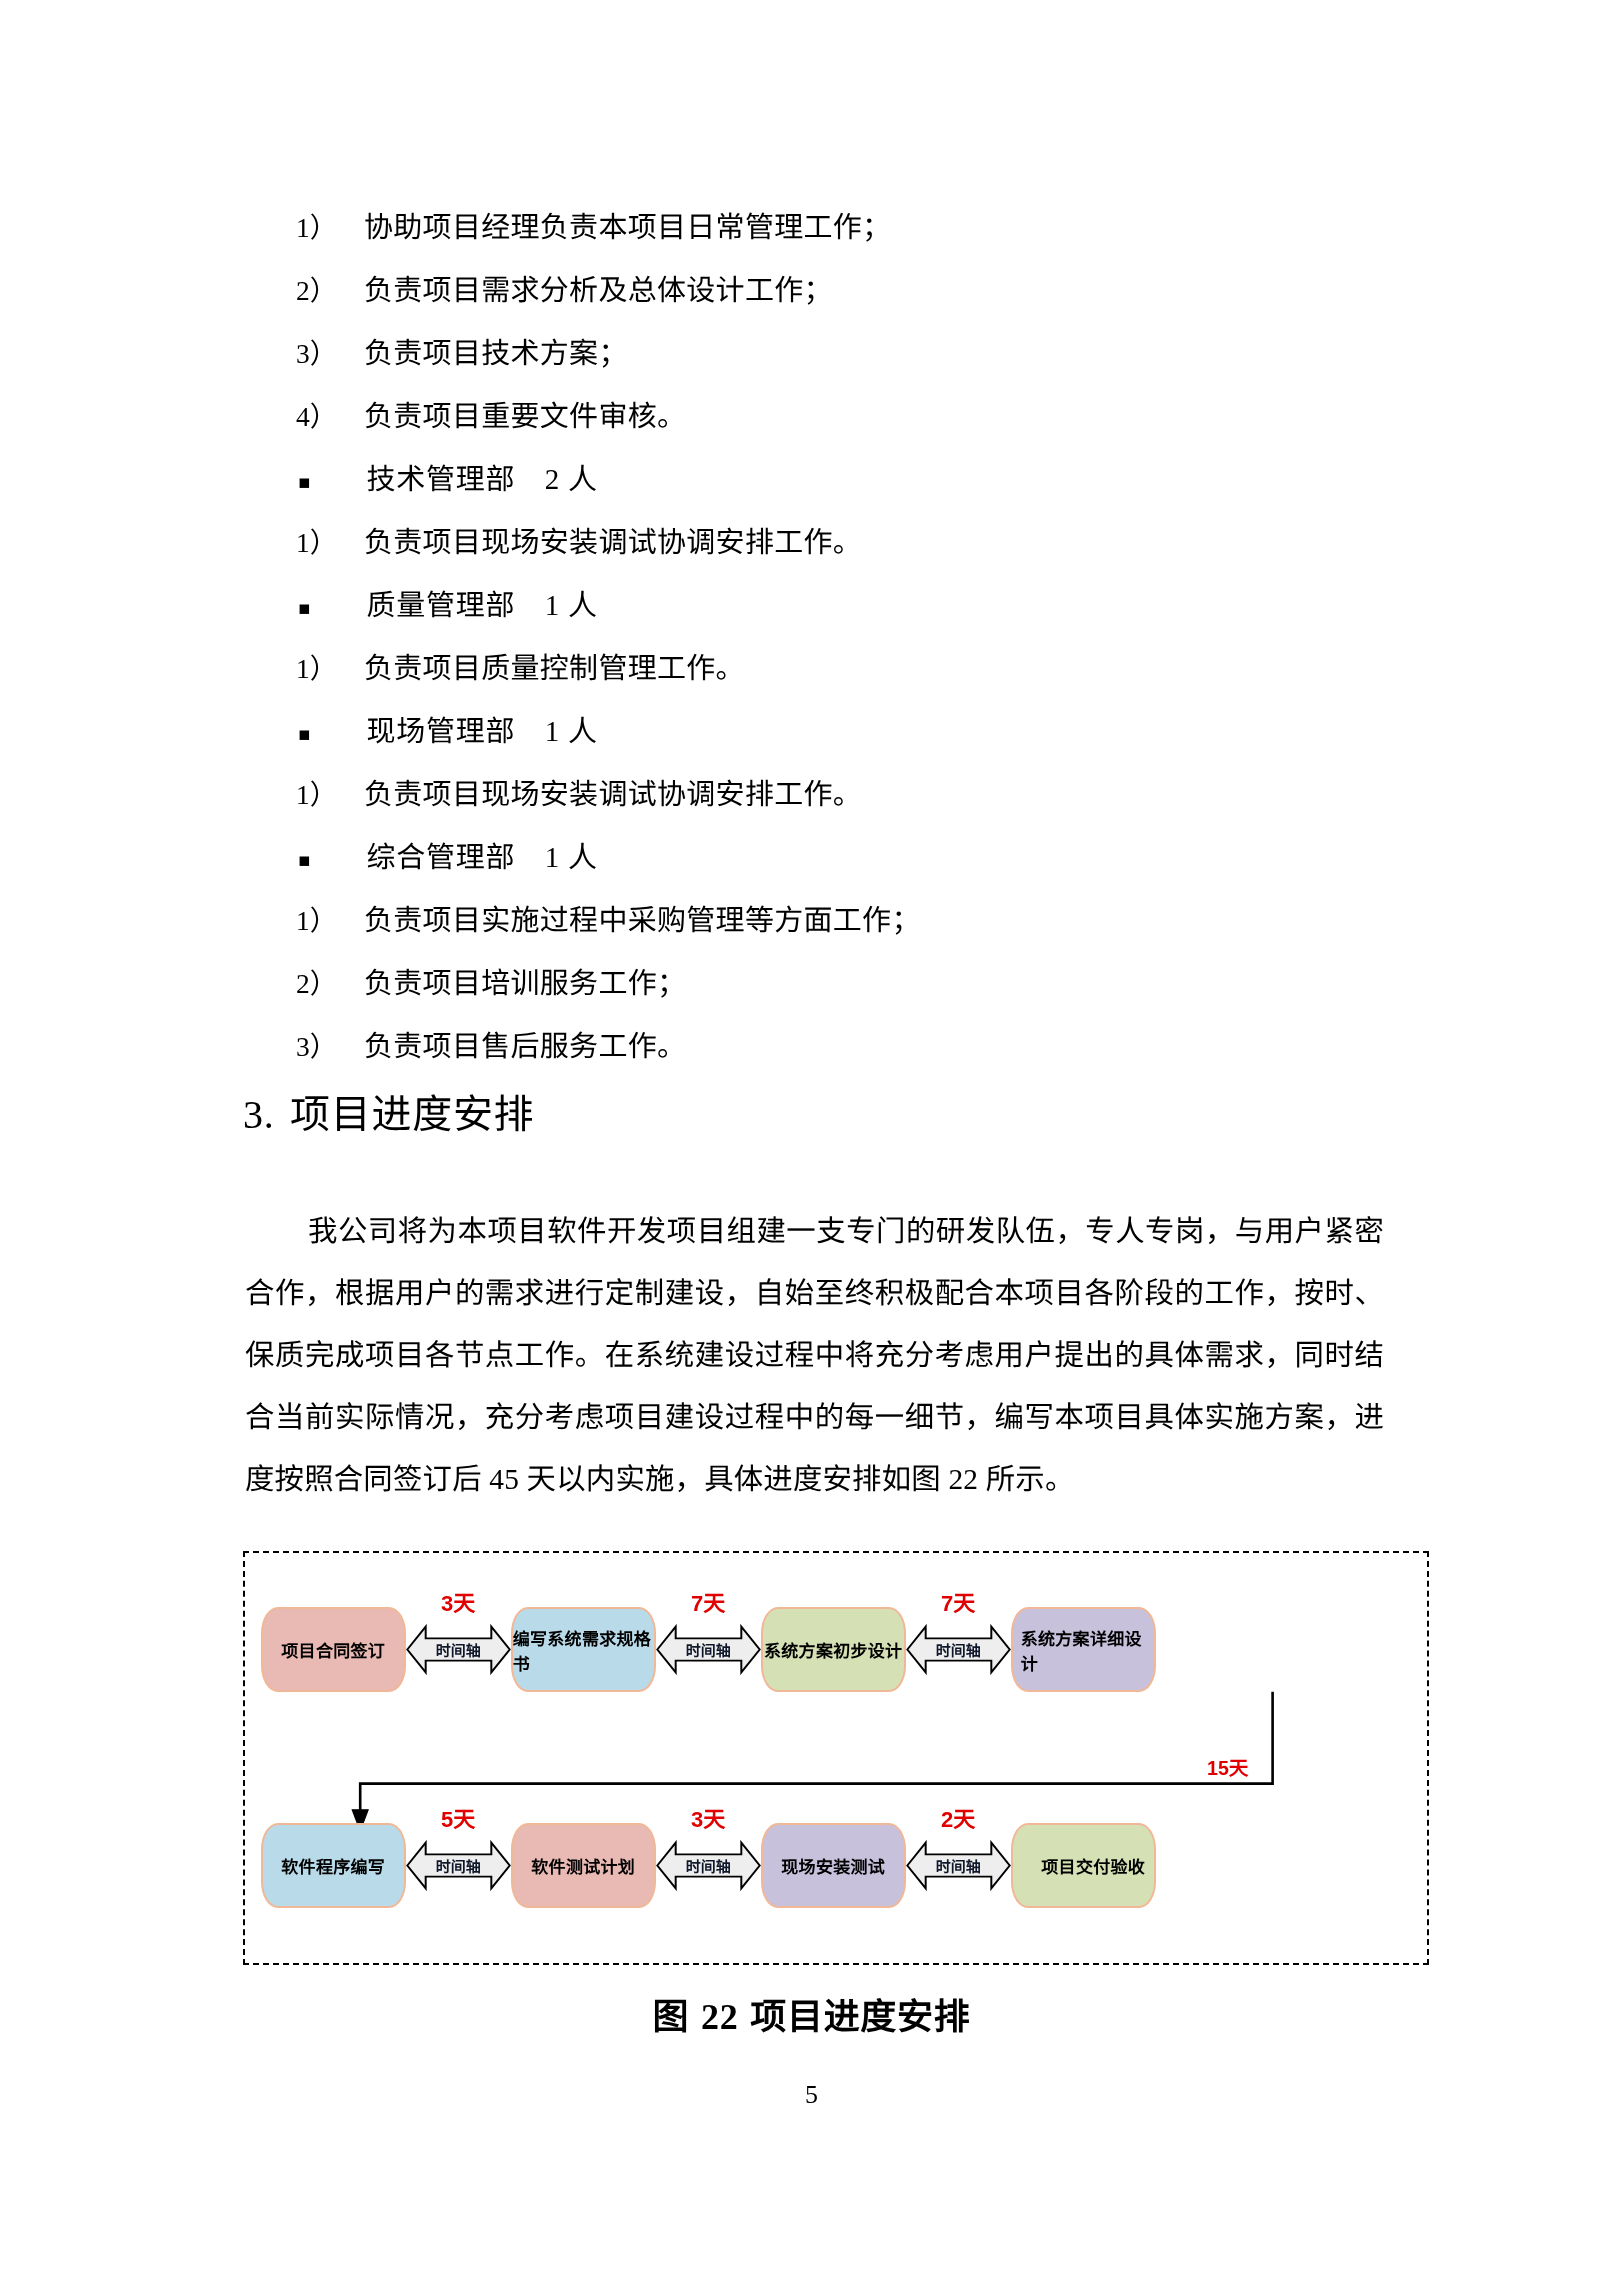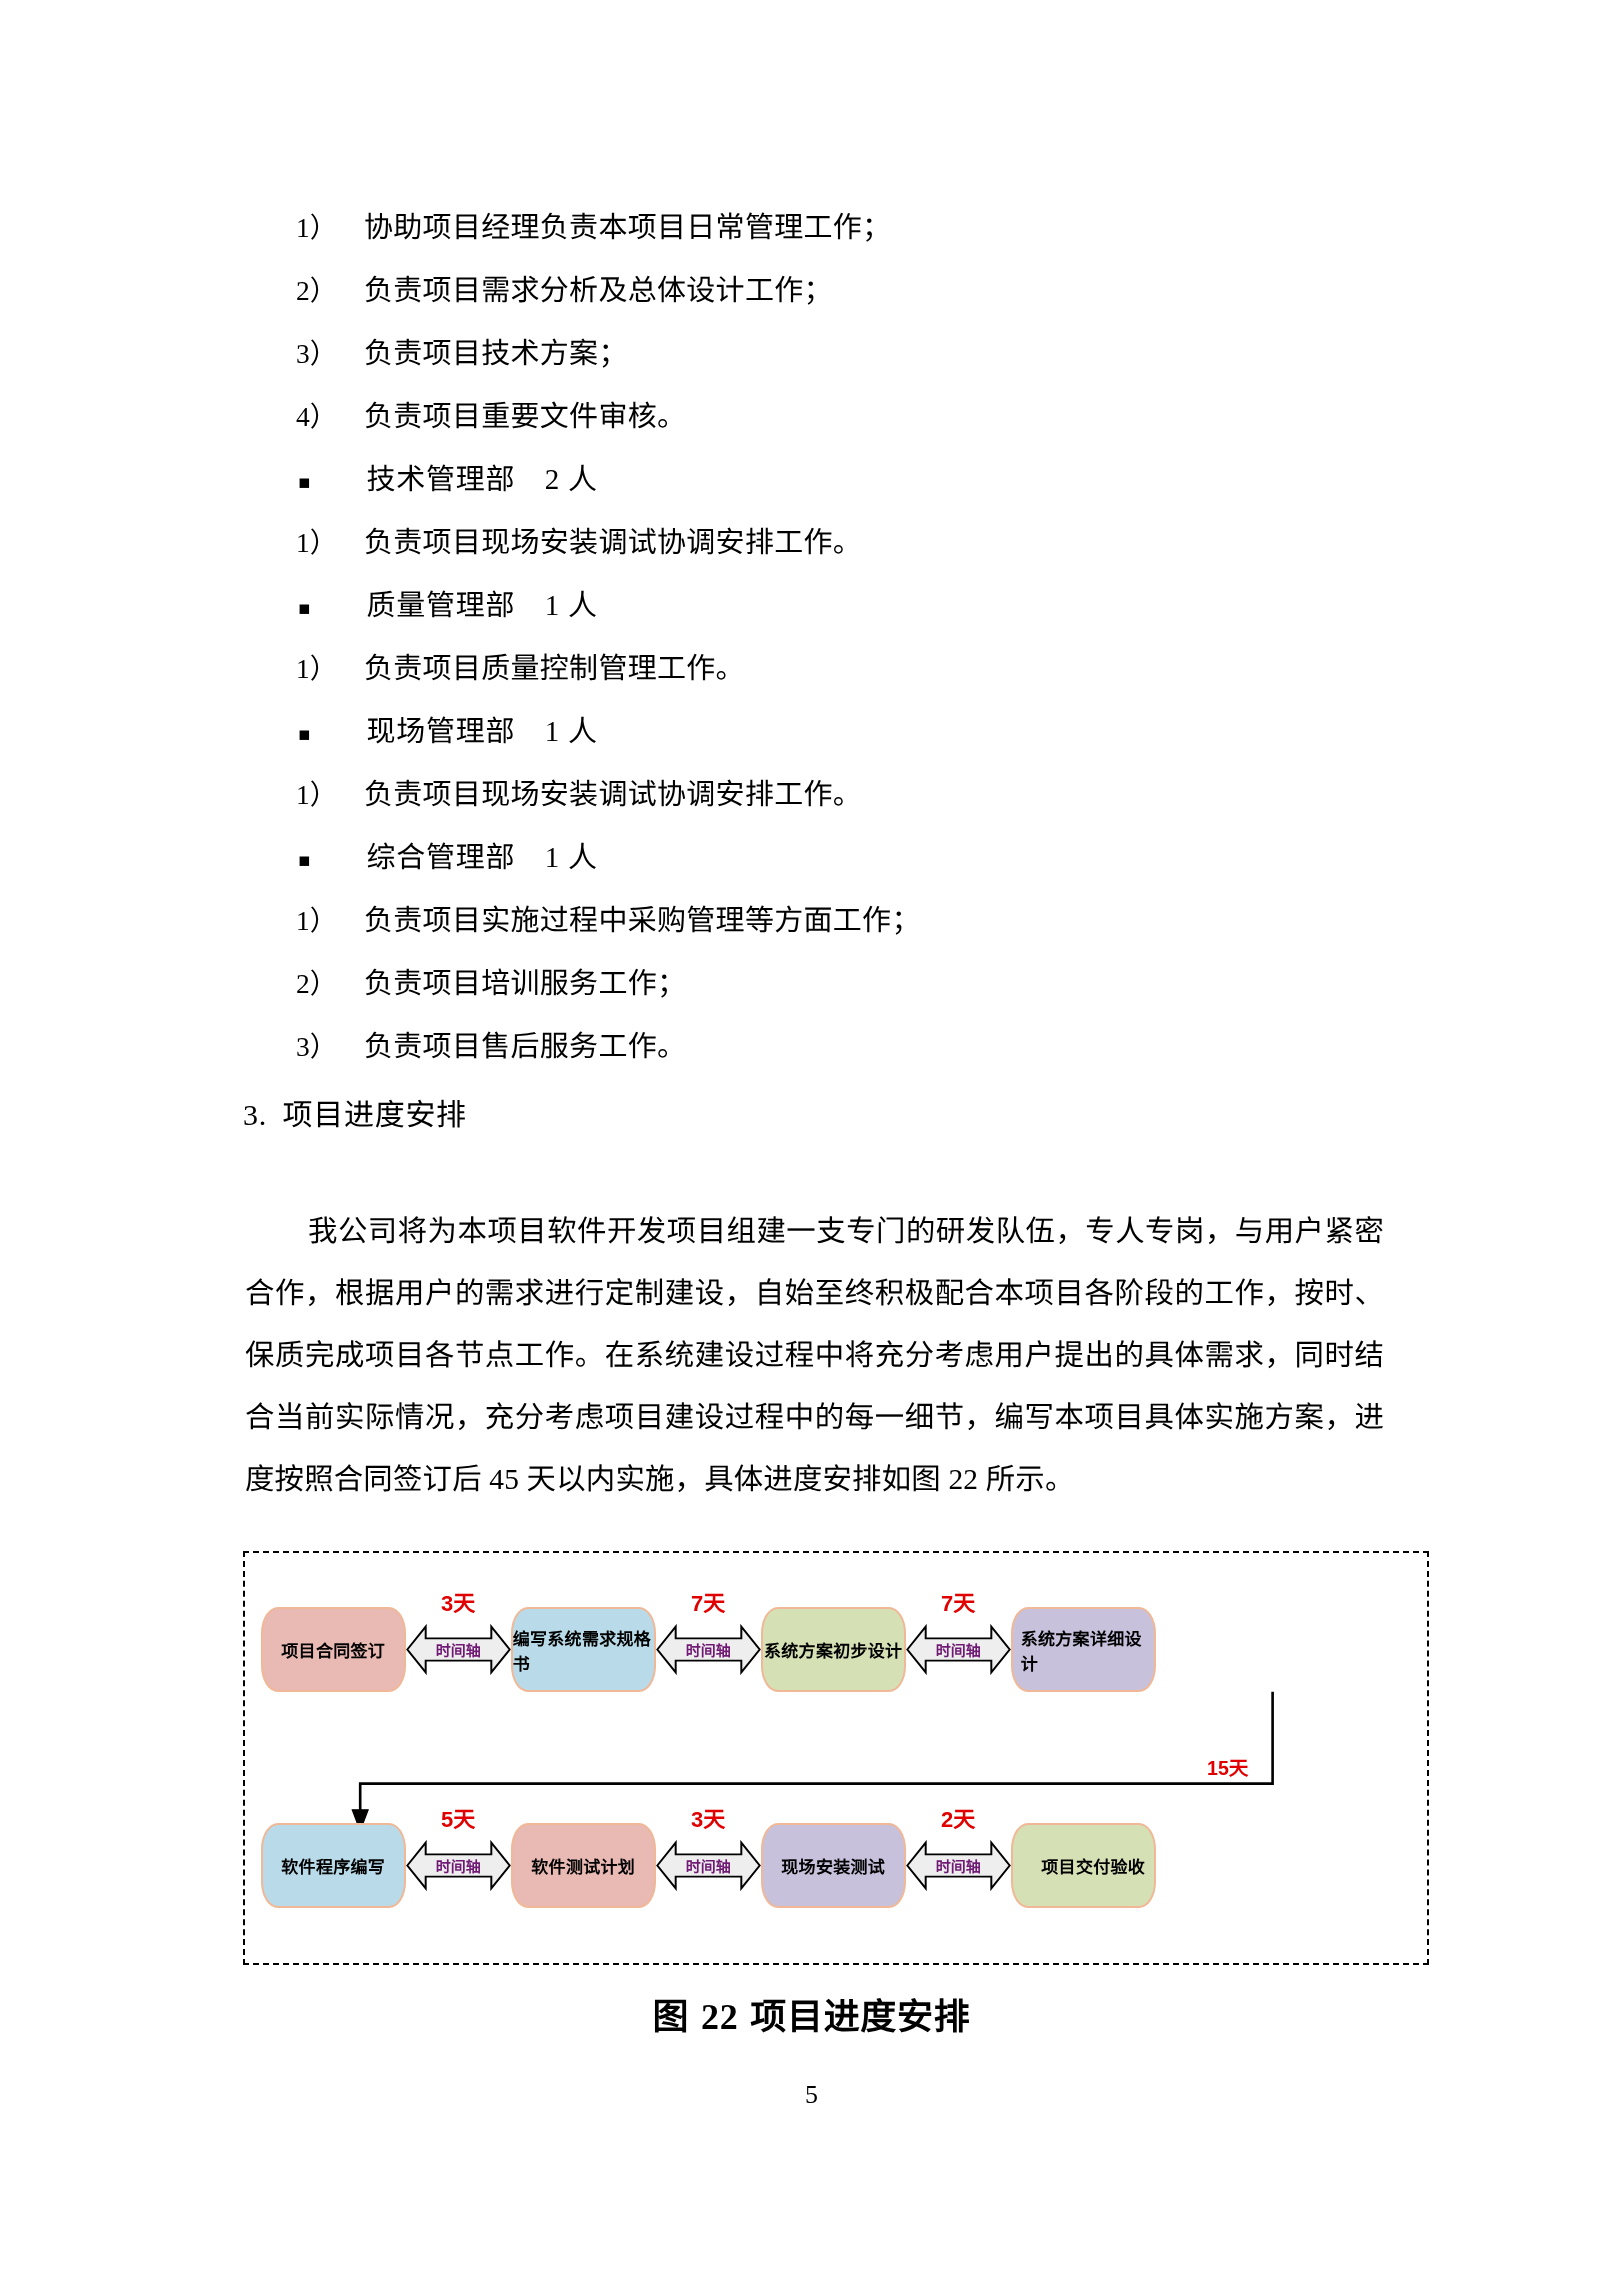--- a/index.html
+++ b/index.html
@@ -58,21 +58,21 @@
   }
   .list-row.bullet .txt {
     letter-spacing: 0.7px;
   }
 
   
   .heading {
     position: absolute;
     left: 243px;
     top: 1091px;
-    font-size: 30px;
+    font-size: 40px;
     line-height: 47px;
     white-space: nowrap;
     letter-spacing: 0.7px;
   }
   .heading .h-num { margin-right: 15.7px; }
 
   
   .para {
     position: absolute;
     left: 245px;
@@ -142,21 +142,21 @@
     left: 0; top: 0;
     width: 105px;
     height: 51px;
     display: flex;
     align-items: center;
     justify-content: center;
     font-family: "Liberation Sans", "DejaVu Sans", sans-serif;
     font-size: 15px;
     font-weight: bold;
     letter-spacing: 0px;
-    color: #701a75;
+    color: #0f172a;
     pointer-events: none;
   }
   .conn .days {
     position: absolute;
     top: -39px;
     left: 0;
     width: 105px;
     text-align: center;
     color: #e00000;
     font-family: "Liberation Sans", "DejaVu Sans", sans-serif;

